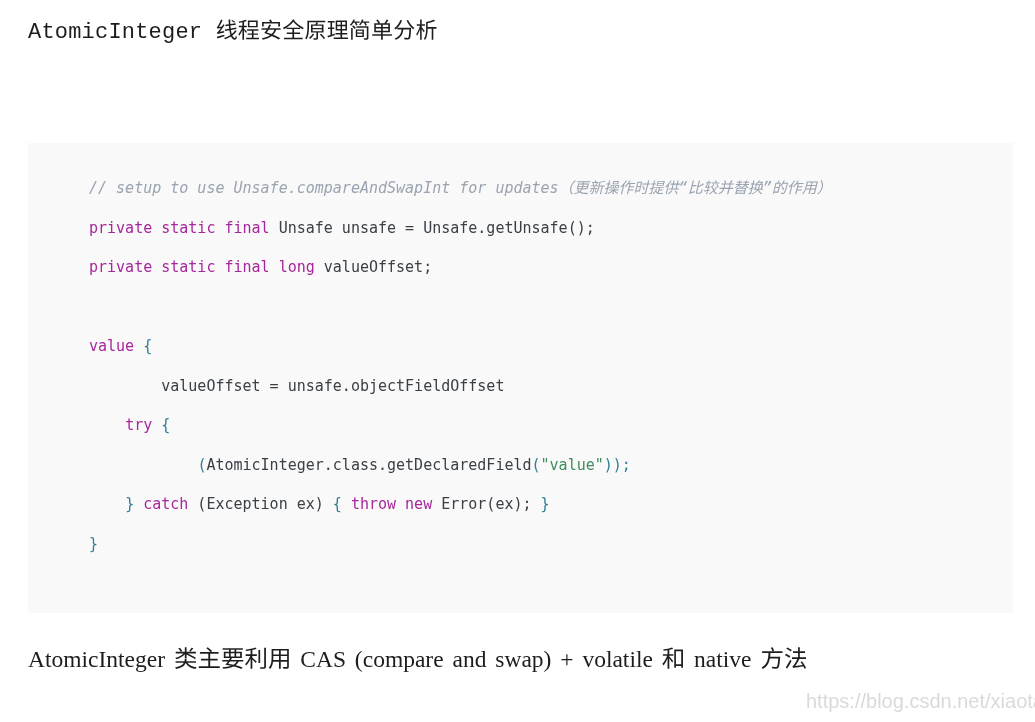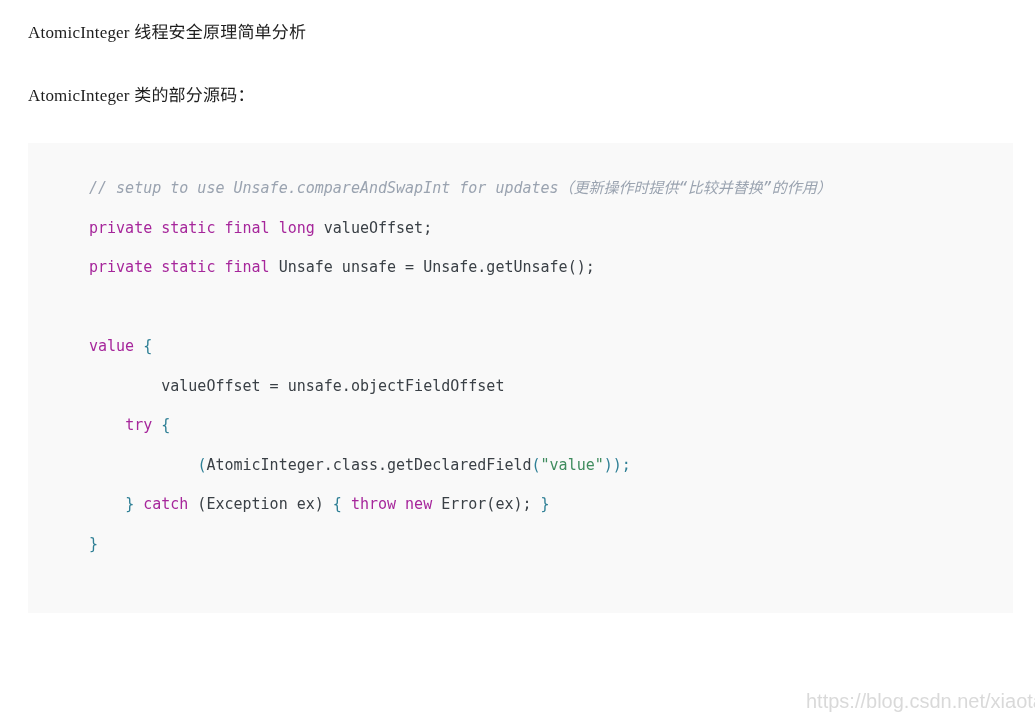--- a/index.html
+++ b/index.html
@@ -16,22 +16,22 @@
     color: #1a1a1a;
     position: relative;
   }
   .page {
     position: relative;
     width: 1035px;
     height: 722px;
     box-sizing: border-box;
   }
   .para {
-    font-family: Liberation Serif, serif;
-    font-size: 17px;
+    font-family: Liberation Mono, monospace;
+    font-size: 22px;
     line-height: 34px;
     color: #1d1d1d;
     letter-spacing: 0.2px;
   }
   .heading-1 {
     position: absolute;
     left: 28px;
     top: 16px;
     white-space: nowrap;
   }
@@ -103,37 +103,37 @@
     user-select: none;
   }
 </style>
 </head>
 <body>
 
 <div class="page">
 
   <div class="para heading-1">AtomicInteger 线程安全原理简单分析</div>
 
-  <div class="para heading-2">AtomicInteger 类的部分源码：</div>
 
   <div class="code-block">
     <div class="code-inner" id="code-inner">
         <div class="code-line"><span class="tok-cmt">// setup to use Unsafe.compareAndSwapInt for updates（更新操作时提供“比较并替换”的作用）</span></div>
+        <div class="code-line"><span class="tok-kw">private static final</span><span class="tok-txt"> Unsafe unsafe = Unsafe.getUnsafe();</span></div>
         <div class="code-line"><span class="tok-kw">private static final long</span><span class="tok-txt"> valueOffset;</span></div>
-        <div class="code-line"><span class="tok-kw">private static final</span><span class="tok-txt"> Unsafe unsafe = Unsafe.getUnsafe();</span></div>
         <div class="code-line"><span class="tok-txt"> </span></div>
         <div class="code-line"><span class="tok-kw">value</span><span class="tok-txt"> </span><span class="tok-pun">{</span></div>
         <div class="code-line"><span class="tok-txt">        </span><span class="tok-txt">valueOffset = unsafe.objectFieldOffset</span></div>
         <div class="code-line"><span class="tok-txt">    </span><span class="tok-kw">try</span><span class="tok-txt"> </span><span class="tok-pun">{</span></div>
         <div class="code-line"><span class="tok-txt">            </span><span class="tok-pun">(</span><span class="tok-txt">AtomicInteger.class.getDeclaredField</span><span class="tok-pun">(</span><span class="tok-str">"value"</span><span class="tok-pun">));</span></div>
         <div class="code-line"><span class="tok-txt">    </span><span class="tok-pun">}</span><span class="tok-txt"> </span><span class="tok-kw">catch</span><span class="tok-txt"> (Exception ex) </span><span class="tok-pun">{</span><span class="tok-txt"> </span><span class="tok-kw">throw new</span><span class="tok-txt"> Error(ex); </span><span class="tok-pun">}</span></div>
         <div class="code-line"><span class="tok-pun">}</span></div>
         <div class="code-line"><span class="tok-txt"> </span></div>
         <div class="code-line"></div>
       </div>
   </div>
 
   <div class="footer-para">
+    <div class="footer-line footer-line-1">AtomicInteger 类主要利用 CAS (compare and swap) + volatile 和 native 方法</div>
   </div>
 
   <div class="watermark">https://blog.csdn.net/xiaotai1234</div>
 
 </div>
 
 </body></html>

